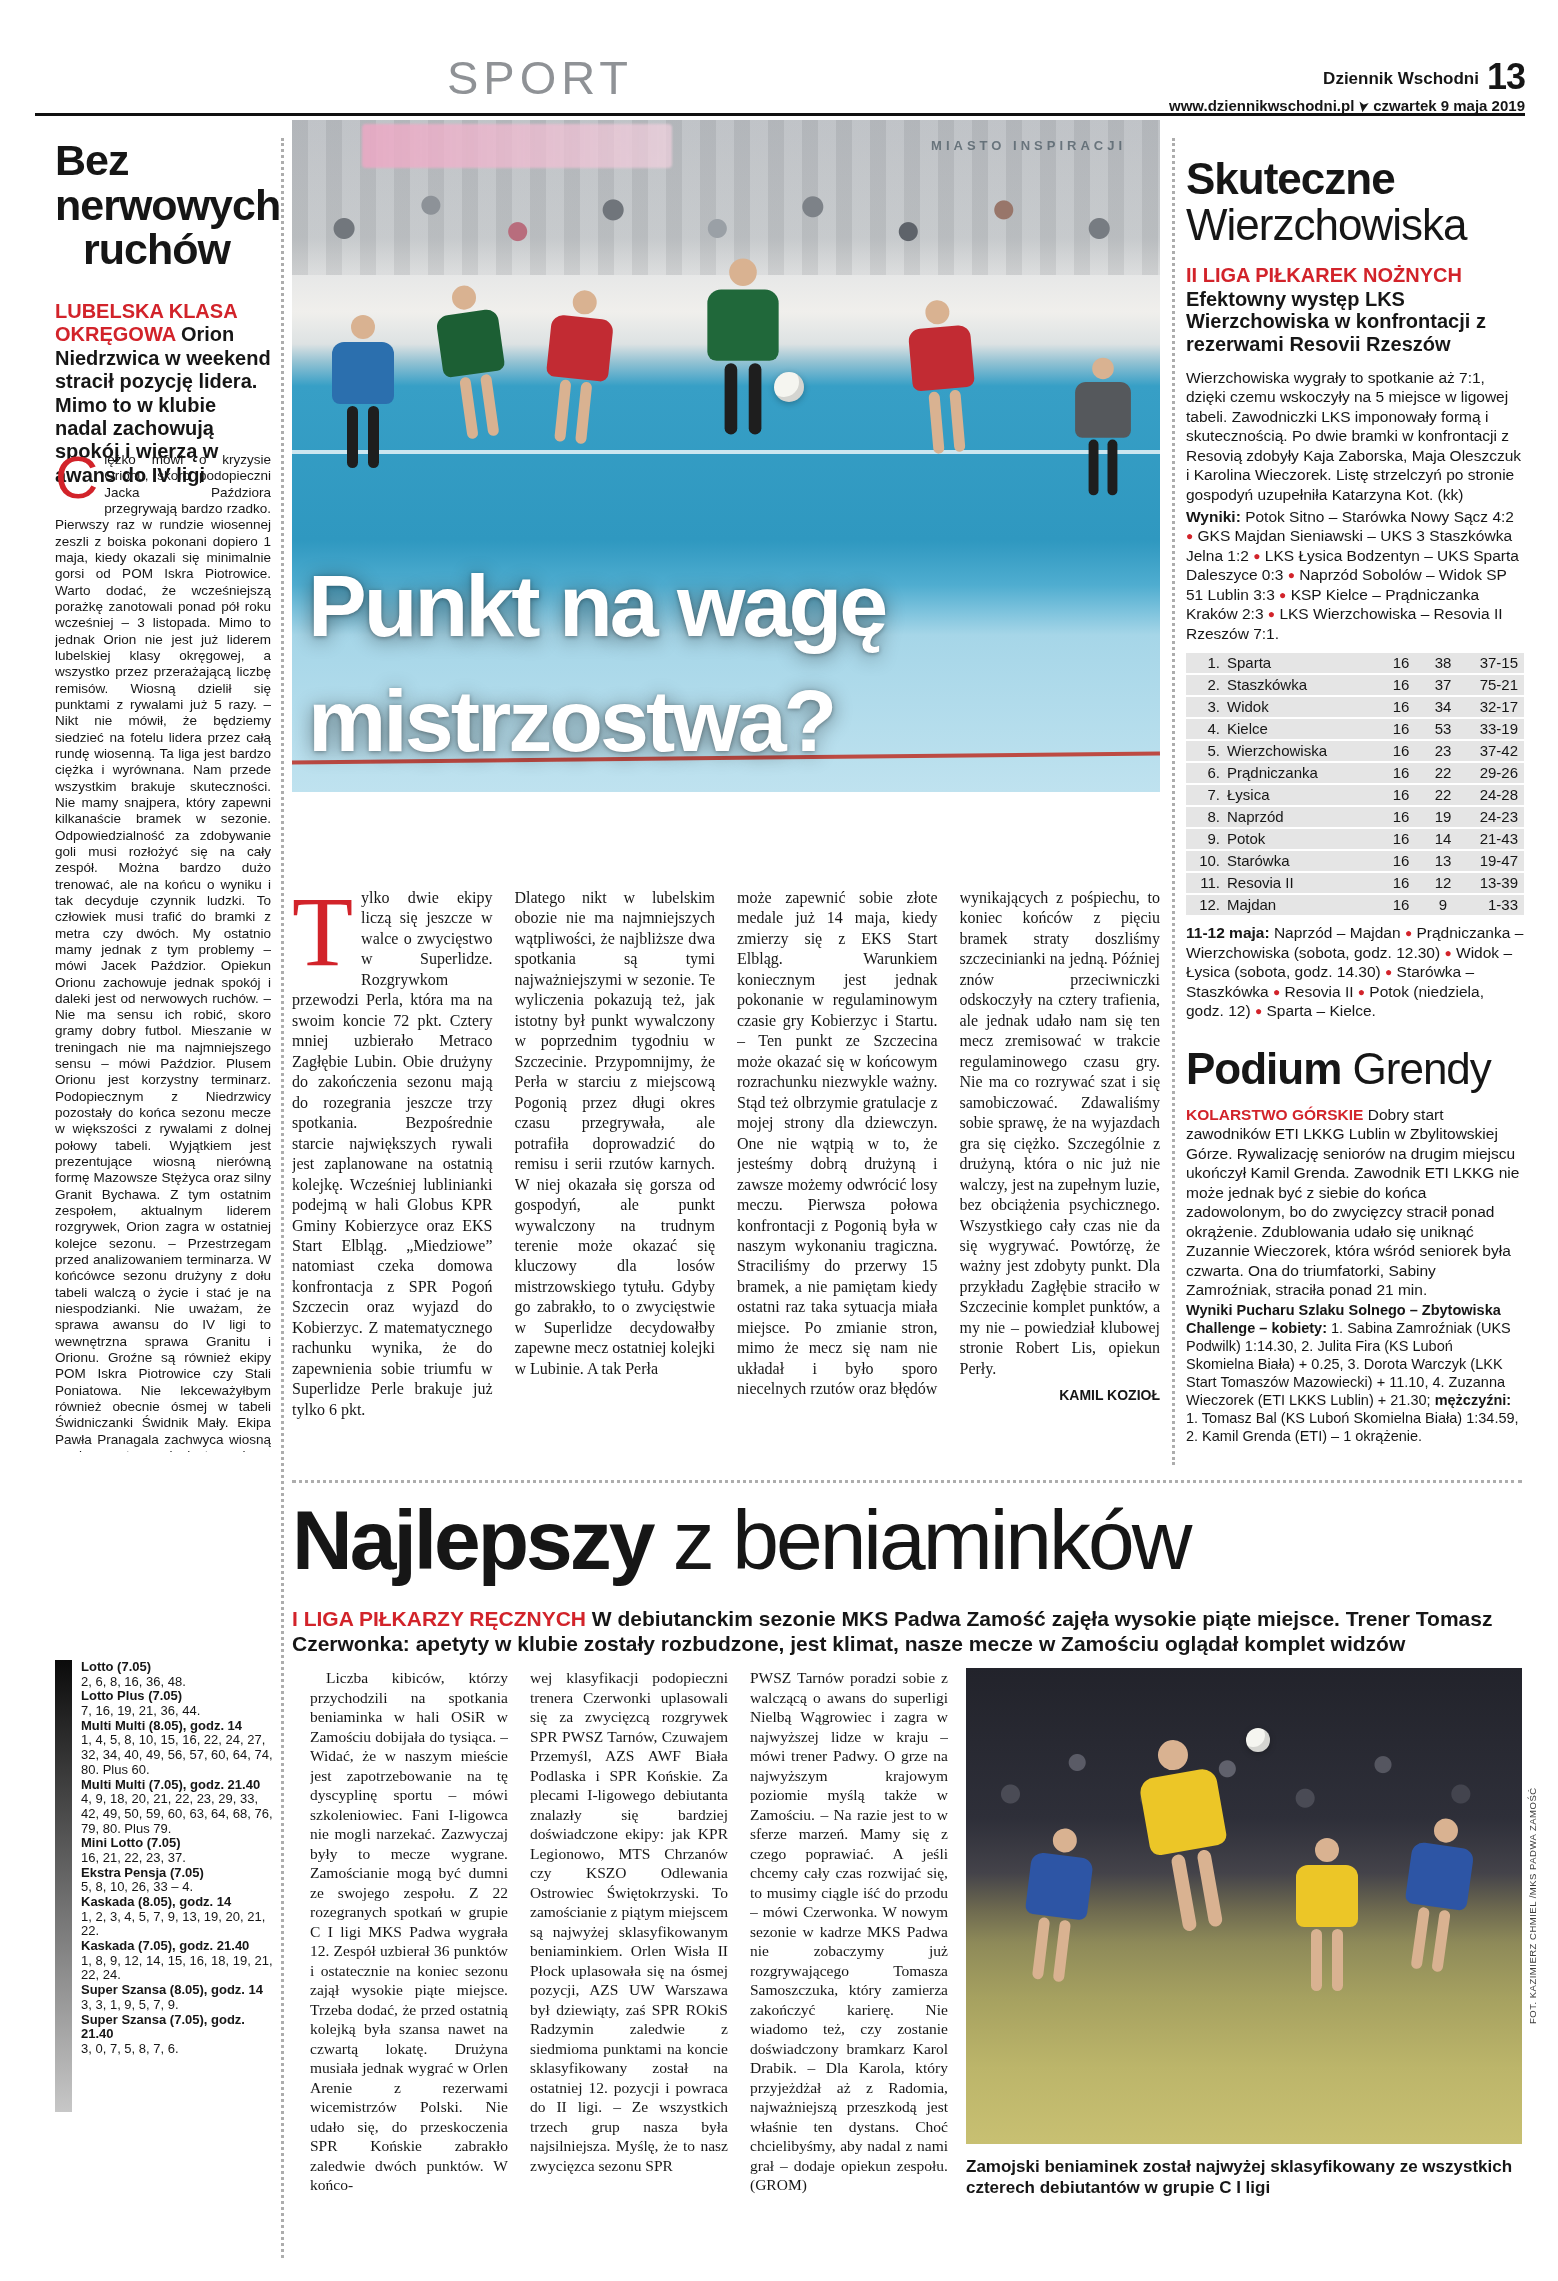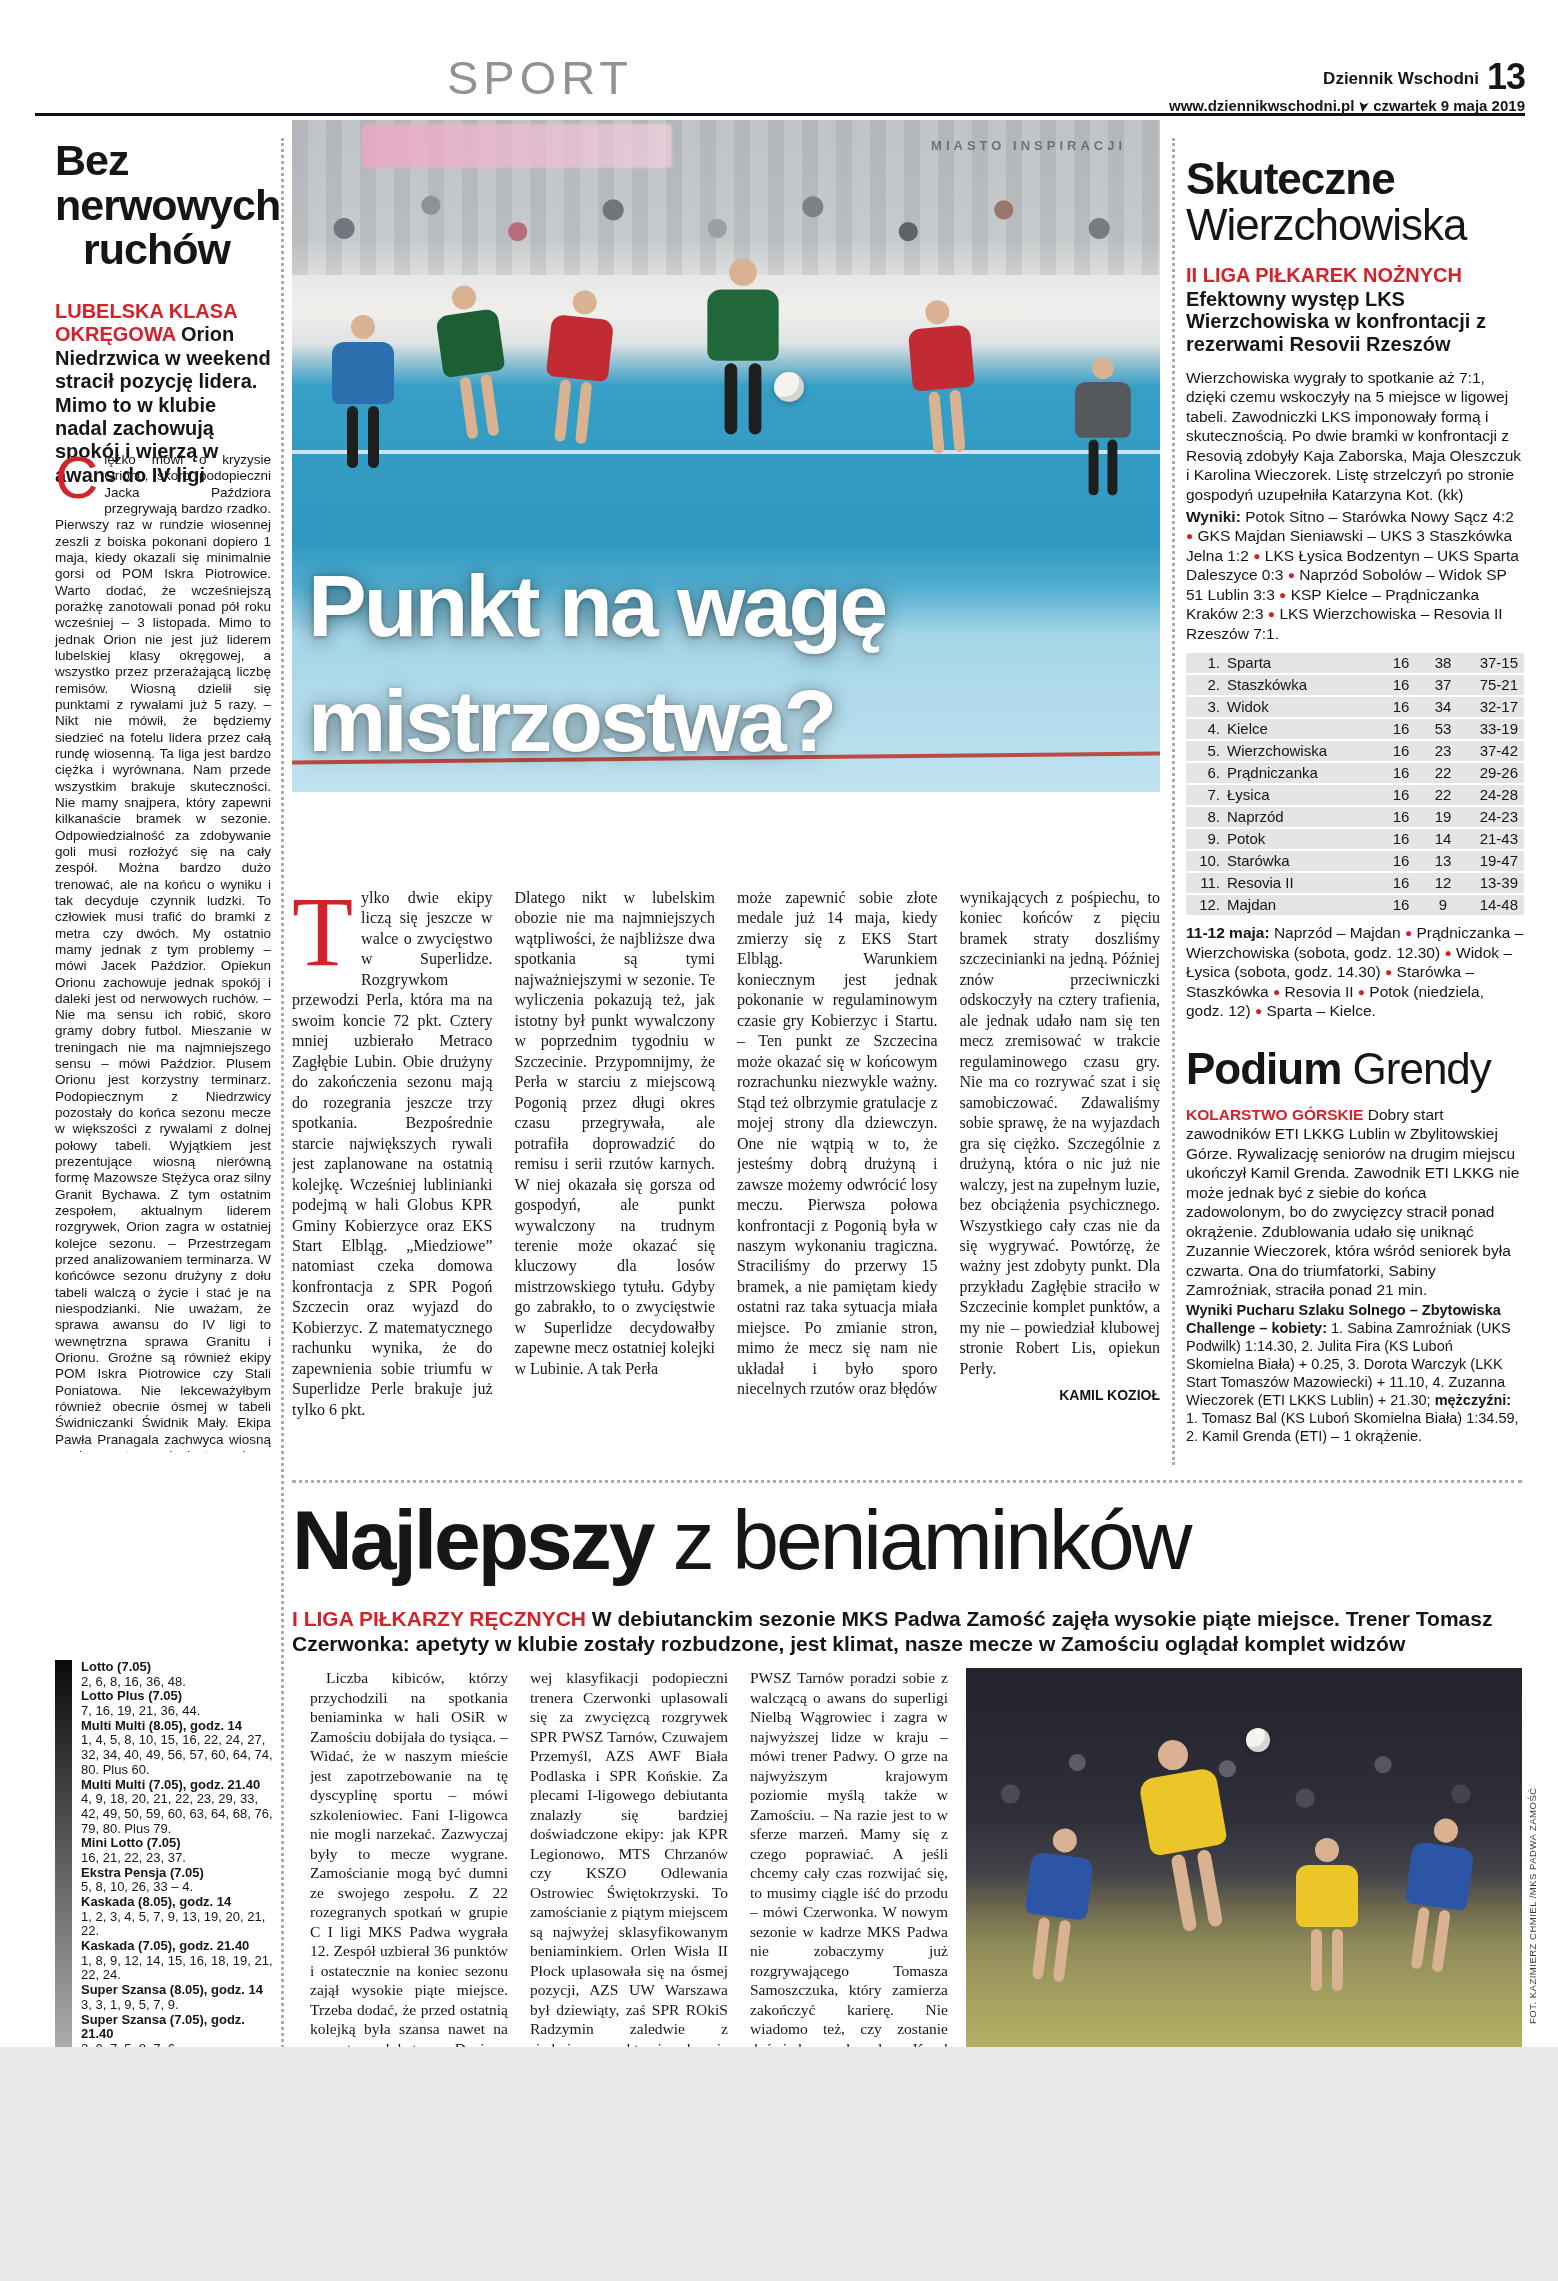--- a/index.html
+++ b/index.html
@@ -1,16 +1,16 @@
 <!DOCTYPE html>
 <html><head>
 <meta charset="utf-8">
 <style>
   html,body{margin:0;padding:0;background:#e9e9e9;}
-  .page{position:relative;width:1558px;height:2047px;background:#fff;margin:0 auto;
+  .page{position:relative;width:1558px;height:2281px;background:#fff;margin:0 auto;
         font-family:"Liberation Sans",sans-serif;color:#161616;overflow:hidden;}
   
   .sport{position:absolute;left:420px;top:50px;width:240px;text-align:center;
          font-size:47px;font-weight:400;letter-spacing:5px;color:#8f9296;}
   .mast{position:absolute;right:33px;top:58px;text-align:right;line-height:1.05;}
   .mast-l1{font-size:17px;font-weight:700;}
   .mast-l1 .pageno{font-size:36px;font-weight:800;margin-left:8px;vertical-align:-5px;letter-spacing:-1px;}
   .mast-l2{font-size:15px;font-weight:700;margin-top:2px;}
   .cursor-icon{display:inline-block;transform:rotate(100deg);font-size:13px;margin:0 4px;}
   .top-rule{position:absolute;left:35px;right:33px;top:113px;height:3px;background:#101010;}
@@ -373,21 +373,21 @@
           <span class="tm">16</span>
           <span class="tp">12</span>
           <span class="tg">13-39</span>
         </div>
 
         <div class="trow">
           <span class="tpos">12.</span>
           <span class="tteam">Majdan</span>
           <span class="tm">16</span>
           <span class="tp">9</span>
-          <span class="tg">14-48</span>
+          <span class="tg">1-33</span>
         </div>
       </div>
     <div class="r-sched">
       <b>11-12 maja:</b><span> Naprzód – Majdan <span class="rb">●</span> Prądniczanka – Wierzchowiska (sobota, godz. 12.30) <span class="rb">●</span> Widok – Łysica (sobota, godz. 14.30) <span class="rb">●</span> Starówka – Staszkówka <span class="rb">●</span> Resovia II <span class="rb">●</span> Potok (niedziela, godz. 12) <span class="rb">●</span> Sparta – Kielce.</span>
     </div>
     <div class="podium-head">
       <span class="hb">Podium</span><span class="hl"> Grendy</span>
     </div>
     <div class="r-kolarstwo">
       <b class="red">KOLARSTWO GÓRSKIE</b><span> Dobry start zawodników ETI LKKG Lublin w Zbylitowskiej Górze. Rywalizację seniorów na drugim miejscu ukończył Kamil Grenda. Zawodnik ETI LKKG nie może jednak być z siebie do końca zadowolonym, bo do zwycięzcy stracił ponad okrążenie. Zdublowania udało się uniknąć Zuzannie Wieczorek, która wśród seniorek była czwarta. Ona do triumfatorki, Sabiny Zamroźniak, straciła ponad 21 min.</span>

